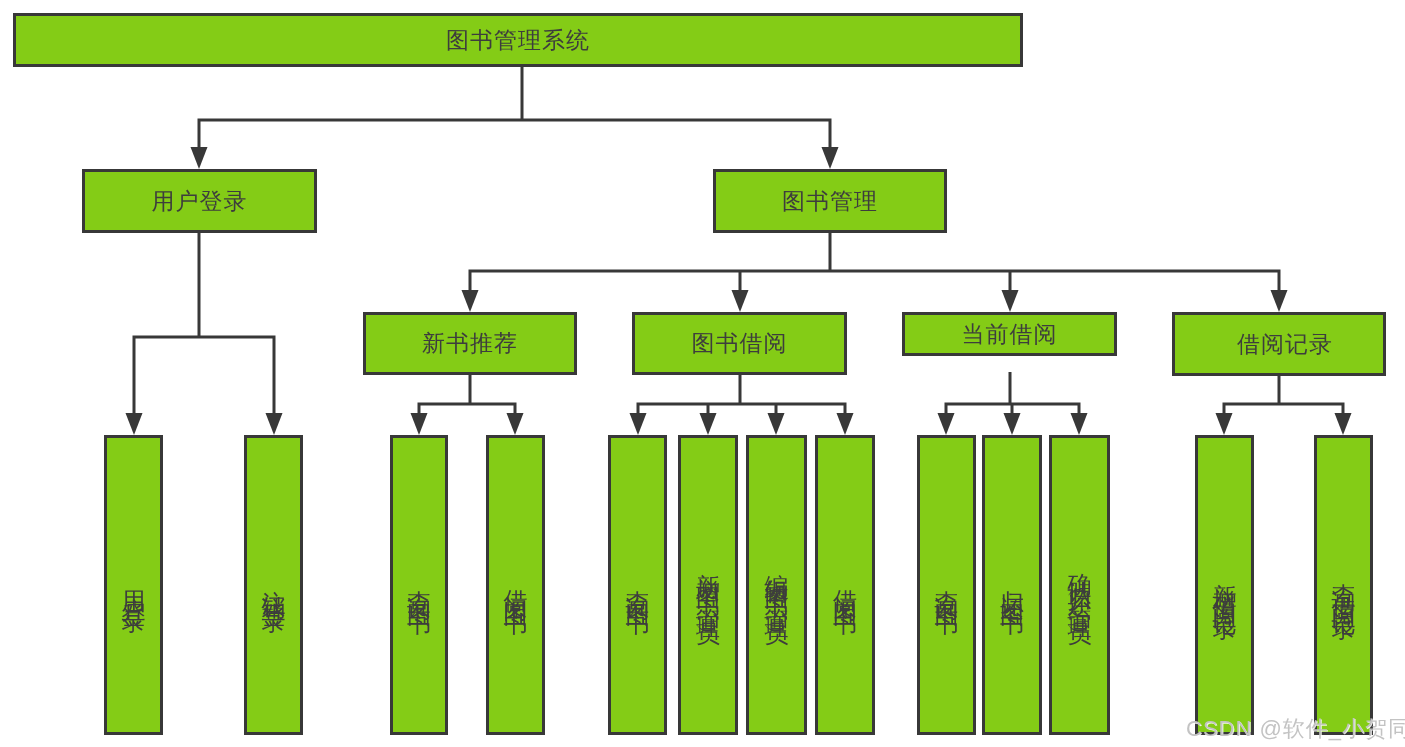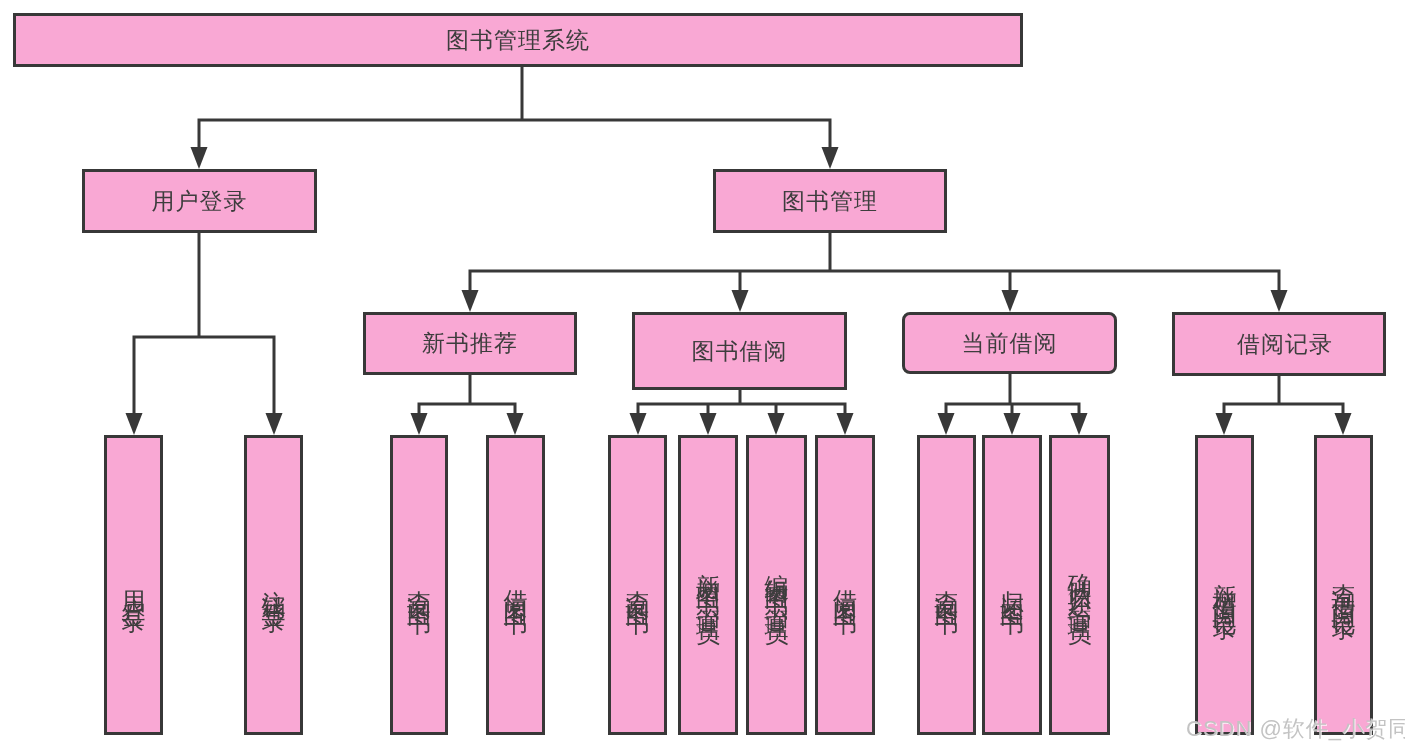--- a/index.html
+++ b/index.html
@@ -16,21 +16,21 @@
     overflow: hidden;
   }
   #connectors {
     position: absolute;
     left: 0; top: 0;
     z-index: 1;
   }
   .node, .leaf {
     position: absolute;
     box-sizing: border-box;
-    background: #f9a8d4;
+    background: #84cc16;
     border: 3px solid #383838;
     display: flex;
     align-items: center;
     justify-content: center;
     color: #3d3d3d;
     z-index: 2;
   }
   .node {
     font-size: 23px;
     letter-spacing: 1px;
@@ -94,22 +94,22 @@
       <polygon points="1334.5,413 1351.5,413 1343,435"></polygon>
     </g>
   </svg>
 
   <div class="node" style="left:13px; top:13px; width:1010px; height:54px;">图书管理系统</div>
 
   <div class="node" style="left:82px; top:169px; width:235px; height:64px;">用户登录</div>
   <div class="node" style="left:363px; top:312px; width:214px; height:63px;">新书推荐</div>
 
   <div class="node" style="left:713px; top:169px; width:234px; height:64px;">图书管理</div>
-  <div class="node" style="left:632px; top:312px; width:215px; height:78px;">图书借阅</div>
-  <div class="node" style="left:902px; top:312px; width:215px; height:62px;border-radius:8px;">当前借阅</div>
+  <div class="node" style="left:632px; top:312px; width:215px; height:63px;">图书借阅</div>
+  <div class="node" style="left:902px; top:312px; width:215px; height:44px;">当前借阅</div>
   <div class="node" style="left:1172px; top:312px; width:214px; height:64px;padding-left:12px;">借阅记录</div>
 
   <div class="leaf" style="left:104px; width:59px;">用户登录</div>
   <div class="leaf" style="left:244px; width:59px;">注销登录</div>
 
   <div class="leaf" style="left:390px; width:58px;">查询图书</div>
   <div class="leaf" style="left:486px; width:59px;">借阅图书</div>
 
   <div class="leaf" style="left:608px; width:59px;">查询图书</div>
   <div class="leaf" style="left:678px; width:60px;">新增图书（管理员）</div>

